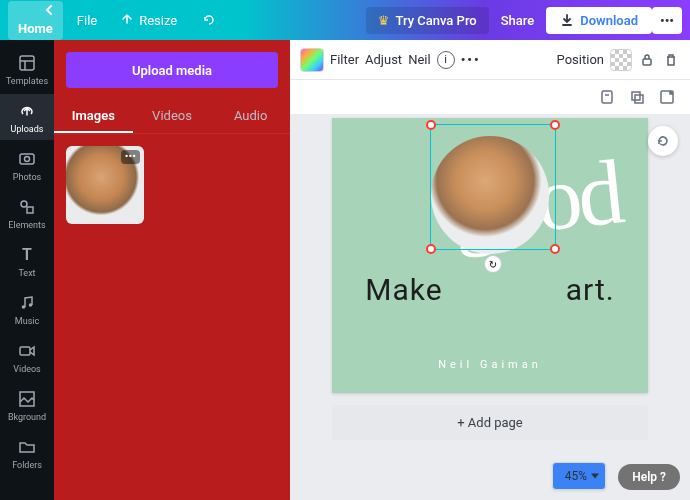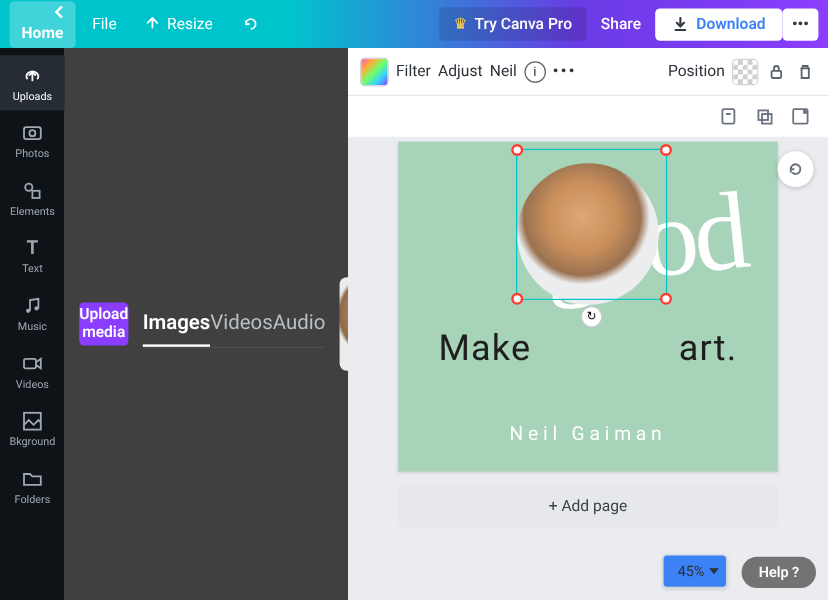--- a/index.html
+++ b/index.html
@@ -11,23 +11,23 @@
   .tb-spacer { flex: 1; }
   .trybtn { background: rgba(0,0,0,0.12); padding: 6px 12px; border-radius: 4px; font-weight: 500; display: flex; align-items: center; gap: 6px; }
   .sharebtn { padding: 6px 12px; font-weight: 500; }
   .downloadbtn { background: #fff; color: #3b82f6; padding: 6px 14px; border-radius: 4px; font-weight: 600; display: flex; align-items: center; gap: 6px; }
   .morebtn { background: #fff; color: #333943; padding: 6px 8px; border-radius: 4px; font-weight: 700; }
   .body { display: flex; height: 460px; }
   .rail { width: 54px; background: #0e1318; display: flex; flex-direction: column; align-items: center; padding-top: 6px; gap: 2px; }
   .rail-item { width: 54px; height: 46px; display: flex; flex-direction: column; align-items: center; justify-content: center; color: #a0a8b1; font-size: 9px; gap: 3px; cursor: pointer; }
   .rail-item.active { background: #252c33; color: #fff; }
   .rail-icon { width: 20px; height: 20px; display: flex; align-items: center; justify-content: center; }
-  .panel { width: 236px; background: #404040; display: flex; flex-direction: row; position: relative; align-items: center; }
+  .panel { width: 236px; background: #b91c1c; display: flex; flex-direction: column; position: relative; }
   .upload-btn { margin: 12px; background: #8b3dff; color: #fff; border: none; border-radius: 4px; height: 36px; font-size: 13px; font-weight: 600; cursor: pointer; }
-  .tabs { display: flex; color: #b9bfc6; font-size: 17px; border-bottom: 1px solid rgba(255,255,255,0.07); }
+  .tabs { display: flex; color: #b9bfc6; font-size: 13px; border-bottom: 1px solid rgba(255,255,255,0.07); }
   .tabs > div { flex: 1; text-align: center; padding: 8px 0; cursor: pointer; }
   .tabs > div.active { color: #fff; font-weight: 600; border-bottom: 2px solid #fff; }
   .thumbs { padding: 12px; display: flex; flex-wrap: wrap; gap: 8px; }
   .thumb { width: 78px; height: 78px; border-radius: 6px; background: radial-gradient(circle at 45% 40%, #d9a373 0%, #c48653 35%, #8e6a49 55%, #e9ebec 60%, #e9ebec 100%); position: relative; overflow: hidden; cursor: pointer; }
   .thumb-dots { position: absolute; top: 4px; right: 4px; background: rgba(0,0,0,0.45); color: #fff; border-radius: 4px; font-size: 11px; padding: 0 4px; line-height: 14px; }
   .panel-handle { position: absolute; right: -10px; top: 50%; transform: translateY(-50%); width: 10px; height: 60px; background: #252c33; border-radius: 0 8px 8px 0; display: flex; align-items: center; justify-content: center; color: #8c949d; font-size: 10px; cursor: pointer; }
   .canvas-area { flex: 1; position: relative; background: #fff; display: flex; flex-direction: column; }
   .ctx-bar { height: 40px; border-bottom: 1px solid #e5e7eb; display: flex; align-items: center; padding: 0 10px; gap: 6px; font-size: 13px; color: #2d3139; }
   .swatch { width: 24px; height: 24px; border-radius: 4px; background: linear-gradient(135deg,#ff5ecf,#ffae34,#6fff6f,#34d2ff,#8b3dff); border: 1px solid #d0d4d9; cursor: pointer; }
   .ctx-item { cursor: pointer; }
@@ -36,21 +36,21 @@
   .pos-btn { border: none; background: transparent; font-size: 13px; cursor: pointer; color: #2d3139; }
   .checker { width: 22px; height: 22px; background-image: linear-gradient(45deg,#ccc 25%,transparent 25%),linear-gradient(-45deg,#ccc 25%,transparent 25%),linear-gradient(45deg,transparent 75%,#ccc 75%),linear-gradient(-45deg,transparent 75%,#ccc 75%); background-size: 8px 8px; background-position: 0 0,0 4px,4px -4px,-4px 0; border: 1px solid #d0d4d9; border-radius: 4px; cursor: pointer; }
   .lock { width: 18px; height: 18px; display: flex; align-items: center; justify-content: center; cursor: pointer; }
   .page-tools { height: 34px; display: flex; align-items: center; justify-content: flex-end; padding: 0 14px; gap: 12px; color: #6b7280; }
   .pt-icon { width: 18px; height: 18px; display: flex; align-items: center; justify-content: center; cursor: pointer; }
   .stage { flex: 1; overflow: auto; background: #ebecf0; display: flex; flex-direction: column; align-items: center; padding: 0 0 60px; }
   .page { width: 316px; height: 316px; background: #a7d3b8; position: relative; margin-top: 4px; box-shadow: 0 1px 3px rgba(0,0,0,0.15); }
   .script { position: absolute; left: 38%; top: 20%; font-family: "Brush Script MT","Segoe Script",cursive; font-size: 92px; color: #fff; transform: rotate(-6deg); letter-spacing: -4px; line-height: 0.6; pointer-events: none; }
   .circle-img { position: absolute; left: 50%; top: 18px; transform: translateX(-50%); width: 118px; height: 118px; border-radius: 50%; background: radial-gradient(circle at 46% 38%, #dca877 0%, #c98f5b 30%, #9a7251 50%, #ecedef 58%, #ecedef 100%); }
   .serif-line { position: absolute; left: 0; right: 0; top: 150px; text-align: center; font-family: "Didot","Bodoni MT","Playfair Display",Georgia,serif; font-size: 30px; color: #1e1e1e; letter-spacing: 1px; }
-  .author { position: absolute; left: 0; right: 0; bottom: 22px; text-align: center; color: #fff; font-size: 16px; letter-spacing: 4px; }
+  .author { position: absolute; left: 0; right: 0; bottom: 22px; text-align: center; color: #fff; font-size: 11px; letter-spacing: 4px; }
   .sel-box { position: absolute; border: 1px solid #00c4cc; }
   .sel-handle { position: absolute; width: 10px; height: 10px; background: #fff; border: 2px solid #ff3b30; border-radius: 50%; }
   .rot-handle { position: absolute; left: 50%; bottom: -24px; transform: translateX(-50%); width: 18px; height: 18px; background: #fff; border: 1px solid #c5cad0; border-radius: 50%; display: flex; align-items: center; justify-content: center; font-size: 10px; cursor: grab; }
   .addpage { width: 316px; margin-top: 12px; background: #e6e8ec; color: #3b4149; font-size: 13px; text-align: center; padding: 10px 0; border-radius: 4px; cursor: pointer; }
   .refresh-fab { position: absolute; right: 12px; top: 86px; width: 30px; height: 30px; border-radius: 50%; background: #fff; box-shadow: 0 1px 4px rgba(0,0,0,0.2); display: flex; align-items: center; justify-content: center; color: #6b7280; cursor: pointer; }
   .zoom-chip { position: absolute; right: 84px; bottom: 10px; background: #3b82f6; border: 1px solid #d4d8dd; border-radius: 4px; padding: 6px 18px 6px 12px; font-size: 12px; color: #2d3139; box-shadow: 0 1px 3px rgba(0,0,0,0.1); cursor: pointer; }
   .zoom-chip::after { content: ""; position: absolute; right: 6px; top: 50%; transform: translateY(-50%); border-left: 4px solid transparent; border-right: 4px solid transparent; border-top: 5px solid #2d3139; }
   .help-chip { position: absolute; right: 10px; bottom: 10px; background: #737373; color: #fff; border-radius: 16px; padding: 6px 14px; font-size: 12px; font-weight: 600; display: flex; align-items: center; gap: 4px; cursor: pointer; }
   svg { display: block; }
 </style>
@@ -100,20 +100,30 @@
         </svg>
       </span>
     <span>Download</span>
   </div>
   <div class="morebtn">•••</div>
 </div>
 
 <div class="body">
 
   <div class="rail">
+    <div class="rail-item">
+      <span class="rail-icon">
+          <svg width="18" height="18" viewBox="0 0 18 18">
+            <rect x="2" y="2" width="14" height="14" rx="2" stroke="currentColor" stroke-width="1.5" fill="none"></rect>
+            <line x1="2" y1="7" x2="16" y2="7" stroke="currentColor" stroke-width="1.5"></line>
+            <line x1="7" y1="7" x2="7" y2="16" stroke="currentColor" stroke-width="1.5"></line>
+          </svg>
+        </span>
+      <span>Templates</span>
+    </div>
     <div class="rail-item active">
       <span class="rail-icon">
           <svg width="18" height="18" viewBox="0 0 18 18">
             <path d="M5 12 A5 4 0 1 1 13 12" stroke="currentColor" stroke-width="1.5" fill="none"></path>
             <path d="M9 13 V6 M6.5 8.5 L9 6 L11.5 8.5" stroke="currentColor" stroke-width="1.5" fill="none" stroke-linecap="round"></path>
           </svg>
         </span>
       <span>Uploads</span>
     </div>
     <div class="rail-item">

